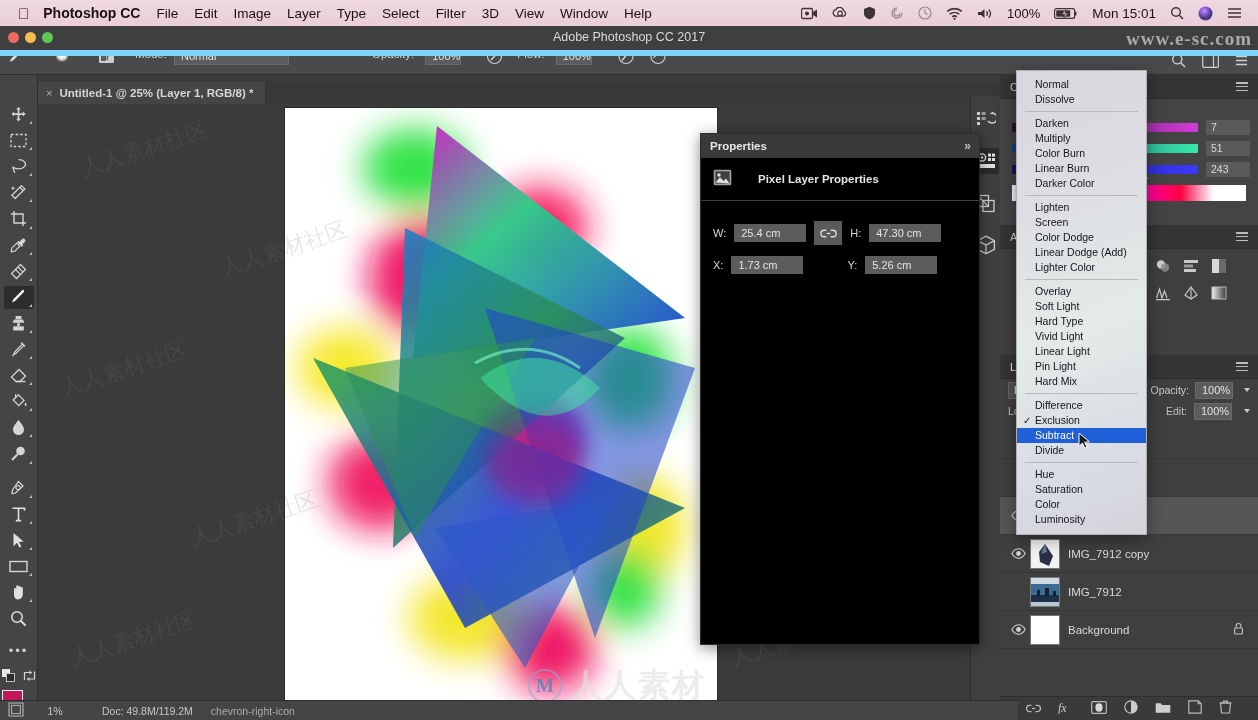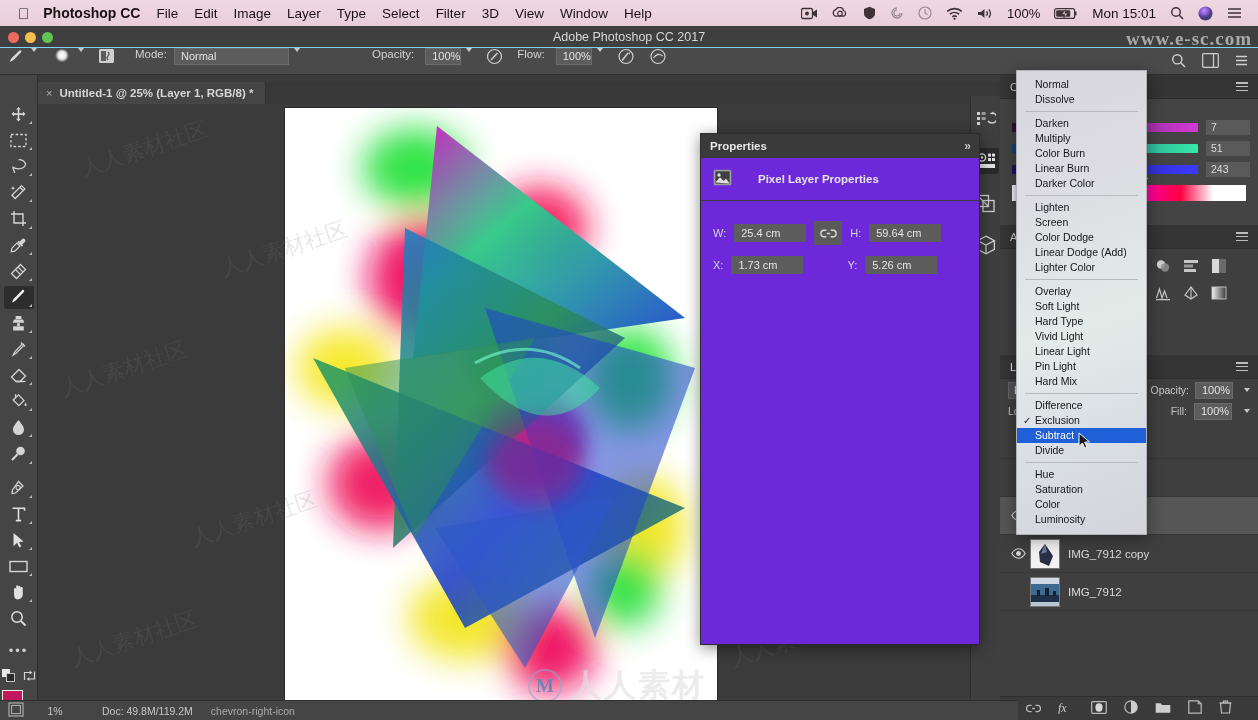--- a/index.html
+++ b/index.html
@@ -23,22 +23,22 @@
   #macbar .appname { font-weight: bold; margin-right: 16px; font-size: 14px; }
   #macbar .mitem { margin-right: 16px; white-space: nowrap; }
   #macbar .right { margin-left: auto; display: flex; align-items: center; gap: 14px; padding-right: 6px; }
   #macbar .right .ic { opacity: .82; display: flex; align-items: center; }
   #macbar .right .dim { opacity: .38; }
   #macbar .clock { font-size: 13.5px; }
   #macbar .pct { font-size: 13px; }
 
   
   #titlebar {
-    position: absolute; left: 0; top: 26px; width: 1258px; height: 22px;
-    background: #3f3f3f; border-bottom: 1px solid #7dd3fc; z-index: 50;
+    position: absolute; left: 0; top: 26px; width: 1258px; height: 30px;
+    background: #3f3f3f; border-bottom: 6px solid #7dd3fc; z-index: 50;
   }
   #titlebar .title {
     position: absolute; left: 0; right: 0; top: 0; line-height: 22px;
     text-align: center; color: #d8d8d8; font-size: 12.5px;
   }
   .lights { position: absolute; left: 8px; top: 6px; display: flex; gap: 6px; }
   .lights i { width: 11px; height: 11px; border-radius: 50%; display: block; }
 
   
   #optbar {
@@ -158,21 +158,21 @@
   .eye { width: 20px; display: flex; justify-content: center; }
   .thumb { width: 30px; height: 30px; border: 1px solid #777; margin: 0 8px 0 2px; position: relative; overflow: hidden; }
   .thumb.selmark { outline: 1px solid #fff; outline-offset: 1px; }
   .lockico { margin-left: auto; margin-right: 6px; }
   .layerfooter { position: absolute; left: 0; bottom: 0; width: 258px; height: 24px;
                  background: #3a3a3a; border-top: 1px solid #2e2e2e;
                  display: flex; align-items: center; justify-content: center; gap: 17px; }
 
   
   #properties { position: absolute; left: 700px; top: 133px; width: 280px; height: 512px;
-                background: #6d28d9; border: 1px solid #2c2c2c; z-index: 40;
+                background: #000000; border: 1px solid #2c2c2c; z-index: 40;
                 box-shadow: 0 3px 14px rgba(0,0,0,.45); }
   #properties .ptitle { height: 24px; background: #3a3a3a; display: flex; align-items: center;
                         padding: 0 9px; color: #e6e6e6; font-size: 11.5px; font-weight: bold; }
   #properties .ptitle .chev { margin-left: auto; color: #bdbdbd; font-size: 12px; letter-spacing: -1px; }
   #properties .phead { display: flex; align-items: center; gap: 26px; padding: 11px 12px 4px 12px;
                        color: #e4e4e4; font-size: 11.5px; font-weight: bold; }
   #properties .divider { height: 1px; background: #3c3c3c; margin: 8px 0 0 0; }
   .propfield { background: #5c5c5c; color: #e4e4e4; height: 18px; line-height: 18px;
                padding: 0 7px; font-size: 11px; min-width: 72px; display: inline-block; }
   .proprow { display: flex; align-items: center; padding: 9px 12px 0 12px; gap: 8px;
@@ -897,21 +897,21 @@
           <svg width="12" height="12" viewBox="0 0 12 12">
               <path d="M6 0.5 L7.6 2.4H6.8v2.8h2.8V4.4L11.5 6 9.6 7.6V6.8H6.8v2.8h0.8L6 11.5 4.4 9.6h0.8V6.8H2.4v0.8L0.5 6 2.4 4.4v0.8h2.8V2.4H4.4Z" fill="#9d9d9d"></path>
             </svg>
         </span>
         <span>
           <svg width="11" height="12" viewBox="0 0 11 12">
               <path d="M3 5V3.5a2.5 2.5 0 0 1 5 0V5" fill="none" stroke="#9d9d9d" stroke-width="1.2"></path>
               <rect x="1.6" y="5" width="7.8" height="6" rx="1" fill="#9d9d9d"></rect>
             </svg>
         </span>
-        <span style="margin-left:auto">Fill:</span>
+        <span style="margin-left:auto">Edit:</span>
         <span class="optfield" style="width:38px">100%</span>
         <i class="caret"></i>
       </div>
 
       <div class="layerrow" style="height:38px">
         <span class="eye"></span>
         <span class="thumb" style="background:#7a7a7a"></span>
         <span>py 2</span>
       </div>
       <div class="layerrow" style="height:38px">
@@ -965,20 +965,36 @@
               <rect y="17" width="30" height="7" fill="#1d3048"></rect>
               <rect y="24" width="30" height="6" fill="#b9c6d4"></rect>
               <rect x="6" y="12" width="3" height="6" fill="#16212f"></rect>
               <rect x="14" y="10" width="4" height="8" fill="#16212f"></rect>
               <rect x="22" y="13" width="3" height="5" fill="#16212f"></rect>
             </svg>
         </span>
         <span>IMG_7912</span>
       </div>
 
+      <div class="layerrow">
+        <span class="eye">
+          <svg width="15" height="11" viewBox="0 0 15 11">
+              <path d="M0.8 5.5 C3 1.8 5 0.8 7.5 0.8 S12 1.8 14.2 5.5 C12 9.2 10 10.2 7.5 10.2 S3 9.2 0.8 5.5Z" fill="none" stroke="#d5d5d5" stroke-width="1.1"></path>
+              <circle cx="7.5" cy="5.5" r="2.4" fill="#d5d5d5"></circle>
+            </svg>
+        </span>
+        <span class="thumb" style="background:#ffffff"></span>
+        <span>Background</span>
+        <span class="lockico">
+          <svg width="11" height="13" viewBox="0 0 11 13">
+              <path d="M3 6V4a2.5 2.5 0 0 1 5 0v2" fill="none" stroke="#c2c2c2" stroke-width="1.1"></path>
+              <rect x="1.6" y="6" width="7.8" height="6" rx="1" fill="none" stroke="#c2c2c2" stroke-width="1.1"></rect>
+            </svg>
+        </span>
+      </div>
 
       <div class="layerfooter">
         <span>
           <svg width="15" height="11" viewBox="0 0 15 11">
               <path d="M6 5.5H9" stroke="#b9b9b9" stroke-width="1.3"></path>
               <path d="M5.5 2.4H3.6a3.1 3.1 0 0 0 0 6.2h1.9" fill="none" stroke="#b9b9b9" stroke-width="1.3"></path>
               <path d="M9.5 2.4h1.9a3.1 3.1 0 0 1 0 6.2H9.5" fill="none" stroke="#b9b9b9" stroke-width="1.3"></path>
             </svg>
         </span>
         <span>
@@ -1041,21 +1057,21 @@
       <span>W:</span>
       <span class="propfield">25.4 cm</span>
       <span class="linkbtn">
         <svg width="17" height="11" viewBox="0 0 17 11">
             <path d="M6.8 5.5h3.4" stroke="#dcdcdc" stroke-width="1.4"></path>
             <path d="M6.3 2.2H4.2a3.3 3.3 0 0 0 0 6.6h2.1" fill="none" stroke="#dcdcdc" stroke-width="1.4"></path>
             <path d="M10.7 2.2h2.1a3.3 3.3 0 0 1 0 6.6h-2.1" fill="none" stroke="#dcdcdc" stroke-width="1.4"></path>
           </svg>
       </span>
       <span>H:</span>
-      <span class="propfield">59.64 cm</span>
+      <span class="propfield">47.30 cm</span>
     </div>
 
     <div class="proprow" style="padding-top:11px">
       <span>X:</span>
       <span class="propfield">1.73 cm</span>
       <span style="width:28px"></span>
       <span>Y:</span>
       <span class="propfield">5.26 cm</span>
     </div>
   </div>

